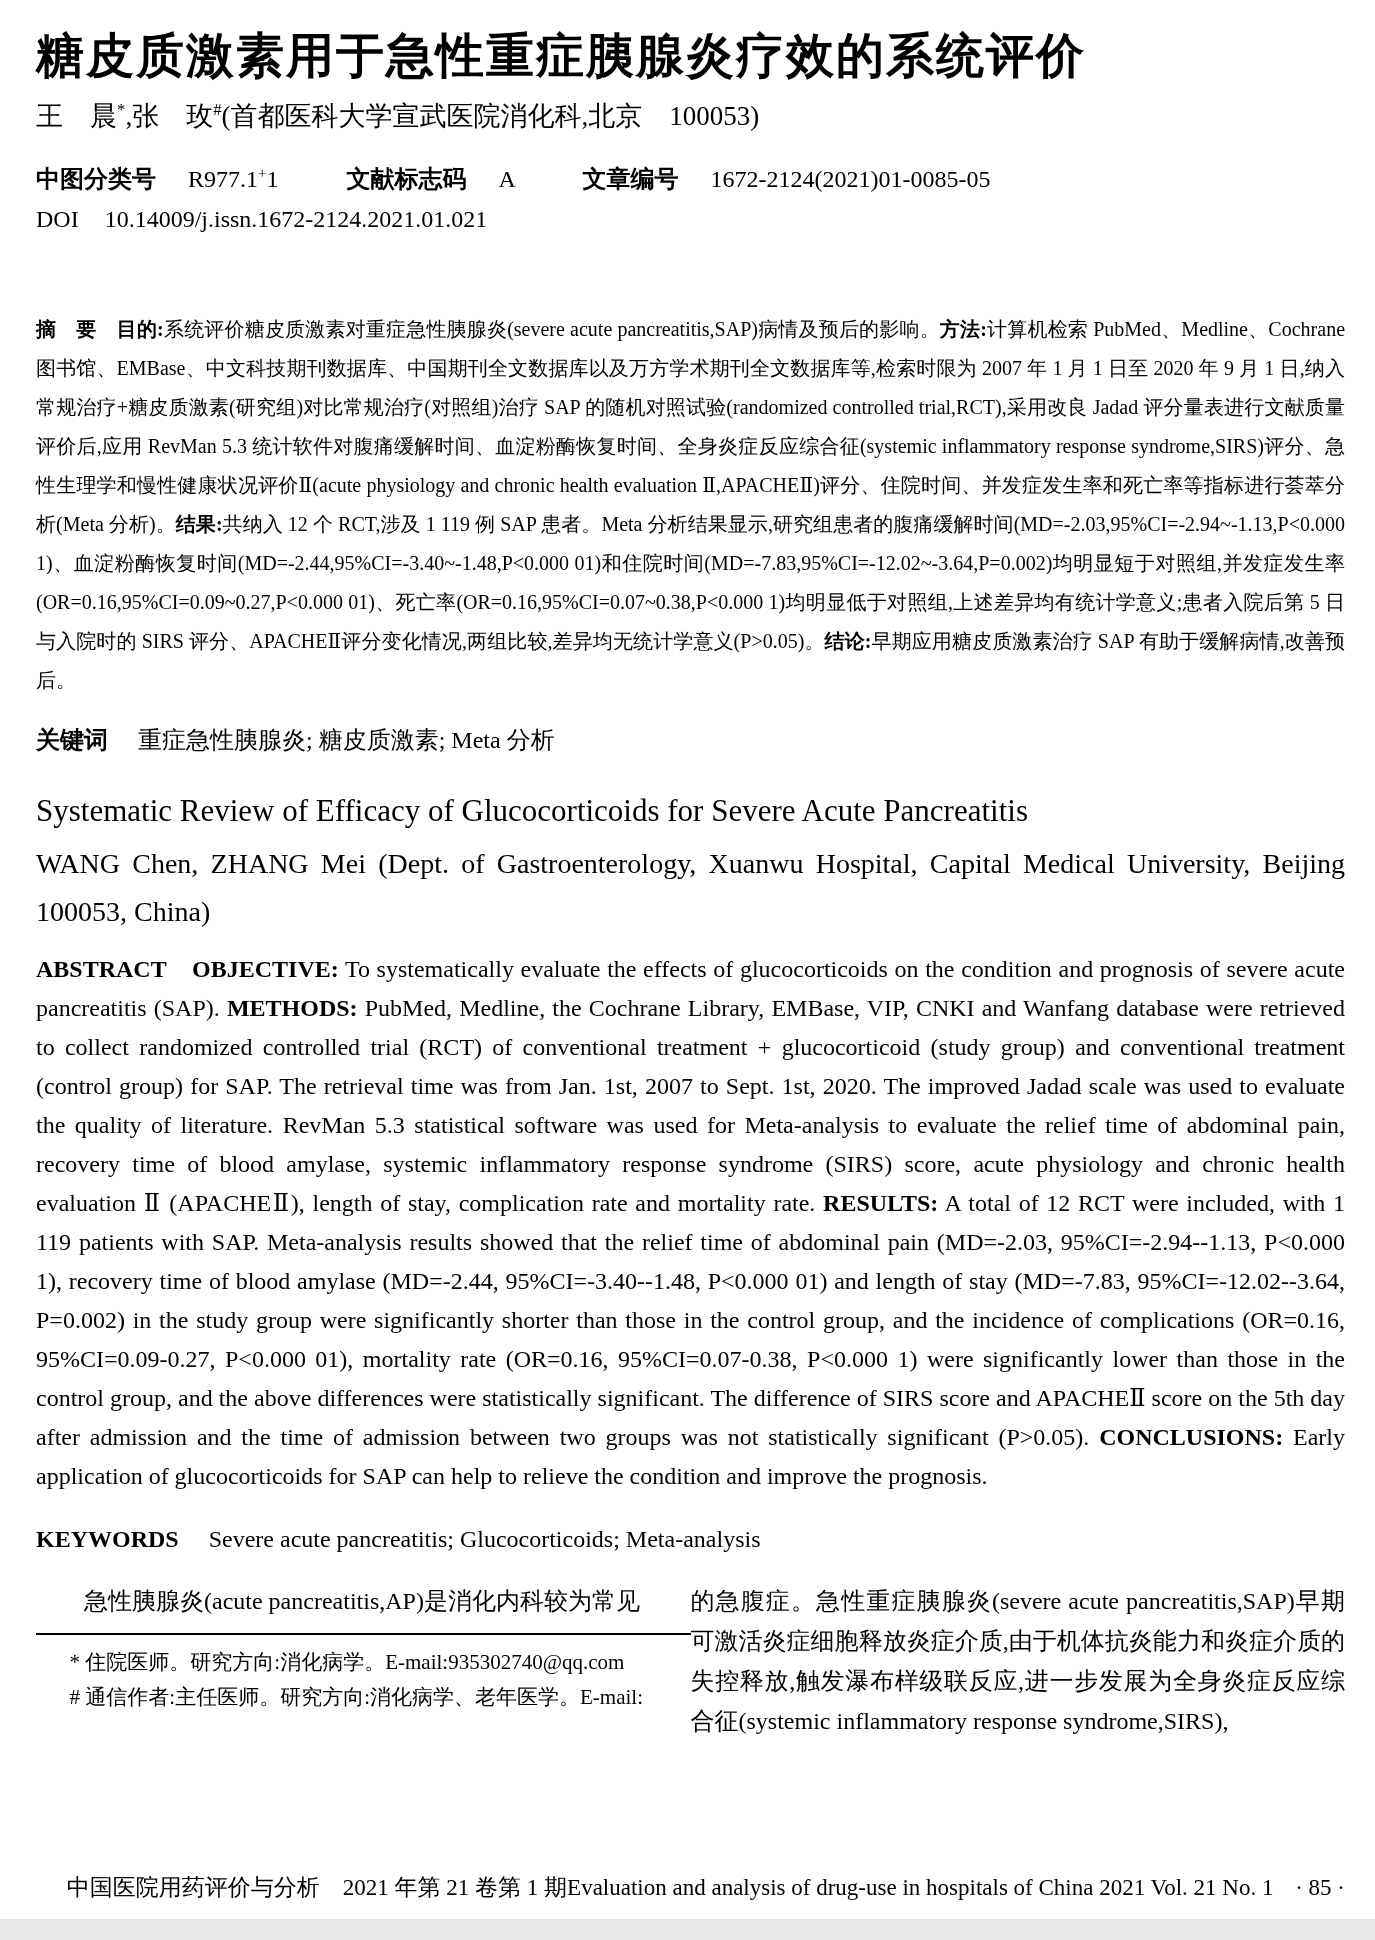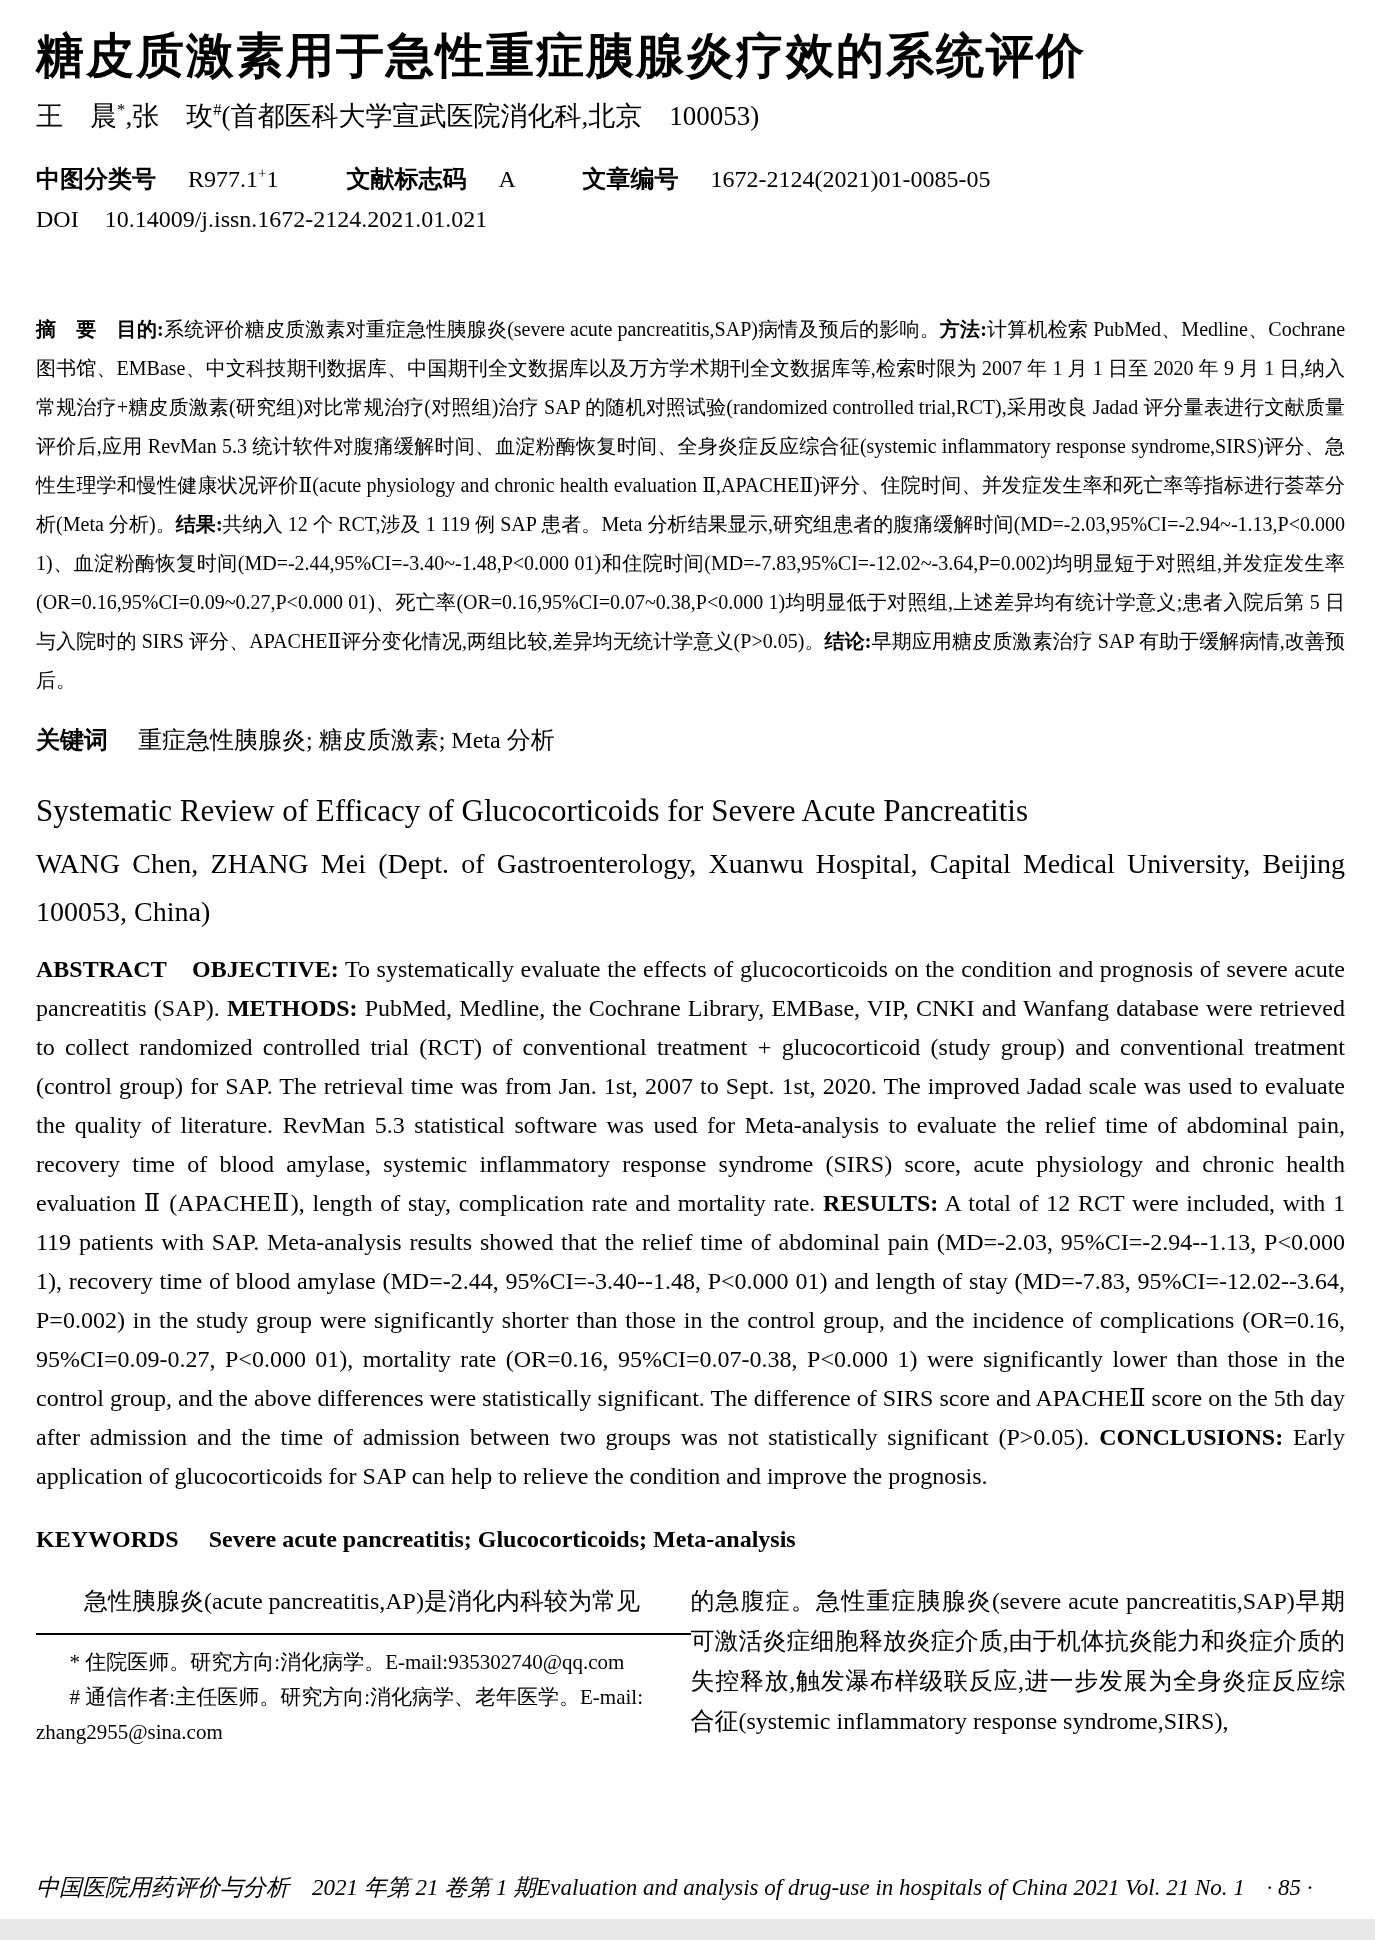--- a/index.html
+++ b/index.html
@@ -73,21 +73,21 @@
     margin-top:14px;
     font-size:24px;
     line-height:39px;
     text-align:justify;
   }
   .kw-row-en{
     font-size:24px;
     line-height:39px;
     margin-top:3px;
   }
-  .kw-row-en .kw-text{margin-left:24px;font-weight:bold;}
+  .kw-row-en .kw-text{margin-left:24px;}
   .columns{
     margin-top:22px;
     display:flex;
   }
   .col{
     flex:1 1 0;
     font-size:24px;
     line-height:40px;
     text-align:justify;
   }
@@ -99,25 +99,24 @@
   }
   .footnotes{
     font-size:21px;
     line-height:35px;
   }
   .footnotes .fn-indent{text-indent:1.6em;}
   .page-footer{
     position:absolute;
     left:36px;right:30px;bottom:16px;
     display:flex;
-    justify-content:flex-start;
+    justify-content:flex-end;
     align-items:baseline;
     font-size:23px;
     line-height:30px;
-    font-style:italic;
   }
   .page-no{margin-left:16px;}
 </style>
 </head>
 <body>
 
 <div class="page">
 
   <h1 class="article-title">糖皮质激素用于急性重症胰腺炎疗效的系统评价</h1>
 
@@ -161,21 +160,20 @@
     <span class="kw-text">Severe acute pancreatitis; Glucocorticoids; Meta-analysis</span>
   </div>
 
   <div class="columns">
     <div class="col">
       <div class="indent">急性胰腺炎(acute pancreatitis,AP)是消化内科较为常见</div>
       <hr class="footnote-divider">
       <div class="footnotes">
         <div class="fn-indent">* 住院医师。研究方向:消化病学。E-mail:935302740@qq.com</div>
         <div class="fn-indent"># 通信作者:主任医师。研究方向:消化病学、老年医学。E-mail:</div>
-        <div>zhang2955@sina.com</div>
       </div>
     </div>
     <div class="col">
       <div>的急腹症。急性重症胰腺炎(severe acute pancreatitis,SAP)早期可激活炎症细胞释放炎症介质,由于机体抗炎能力和炎症介质的失控释放,触发瀑布样级联反应,进一步发展为全身炎症反应综合征(systemic inflammatory response syndrome,SIRS),</div>
     </div>
   </div>
 
   <div class="page-footer">
     <span>中国医院用药评价与分析　2021 年第 21 卷第 1 期</span>
     <span>

